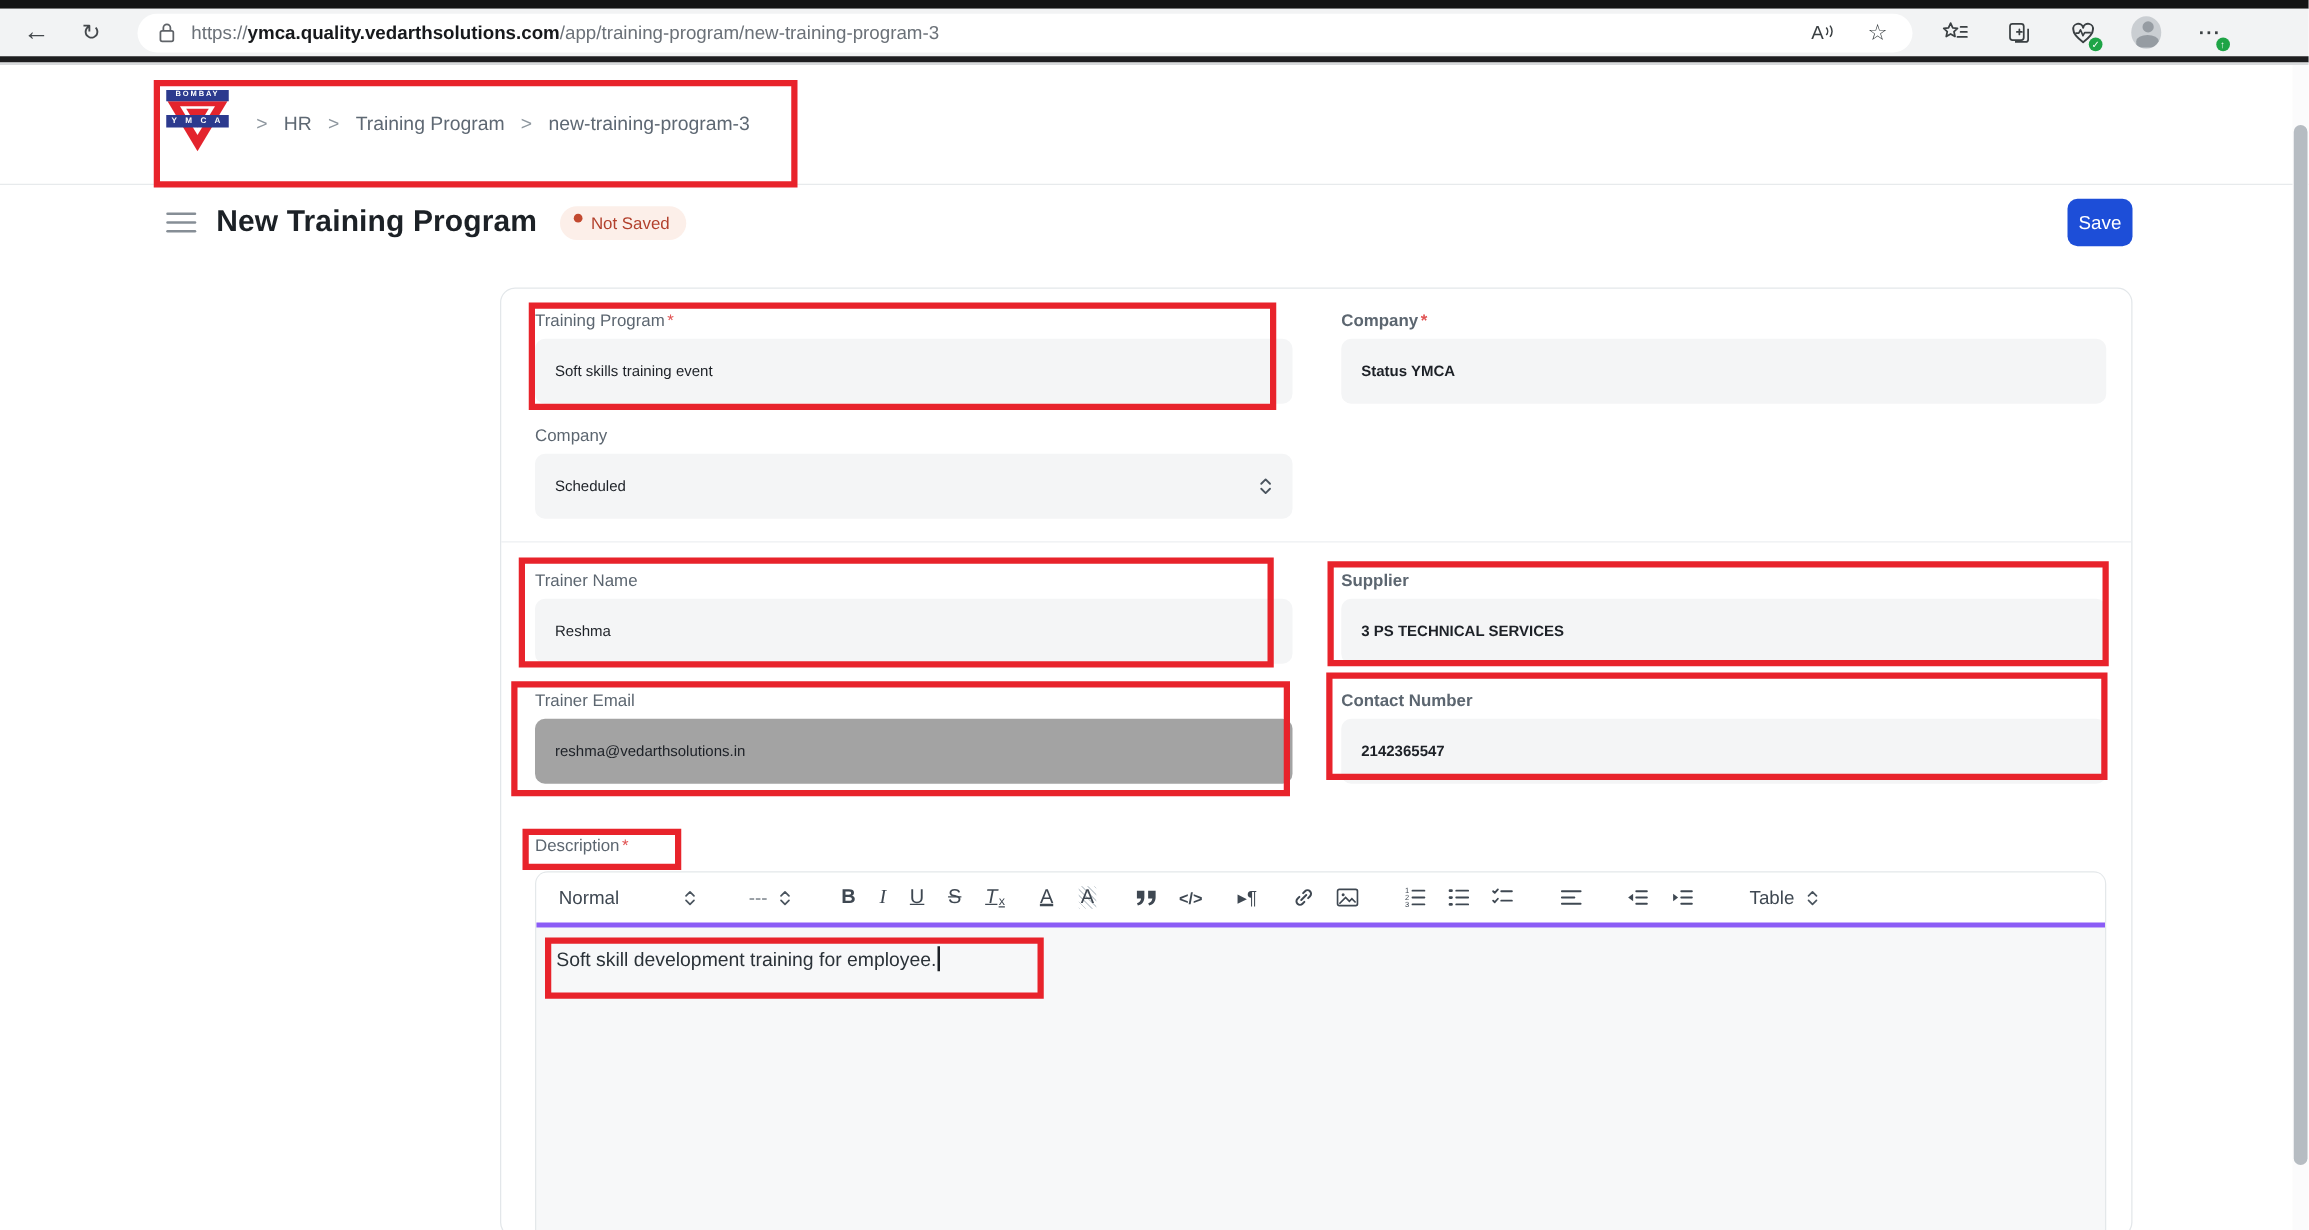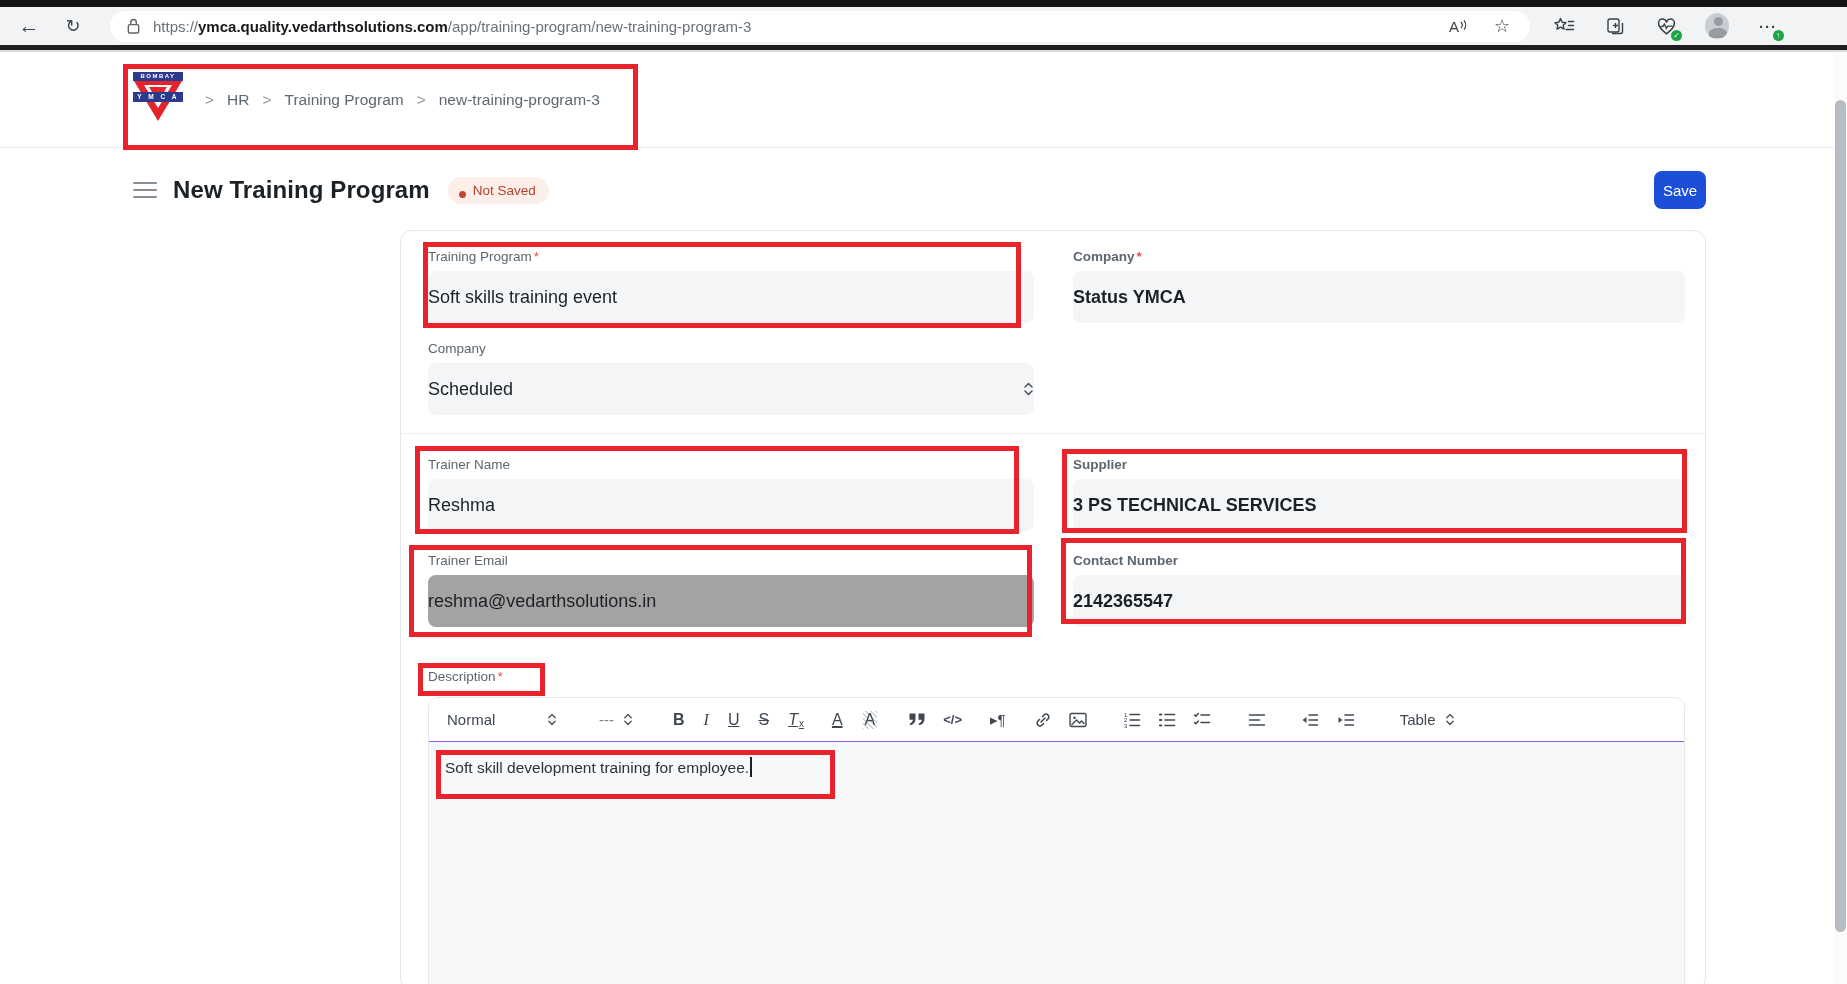--- a/index.html
+++ b/index.html
@@ -42,45 +42,45 @@
   #header-right { margin-left:auto; display:flex; align-items:center; }
   #global-search { width:370px; height:40px; background:#f1f2f4; border-radius:10px; display:flex; align-items:center; padding:0 14px; }
   #global-search input { border:none; outline:none; background:transparent; margin-left:10px; font-size:15px; color:#3c444c; width:300px; font-family:inherit; }
   #global-search input::placeholder { color:#98a1a9; opacity:1; }
   #bell-btn { margin-left:36px; display:flex; }
   .v-div { width:1px; height:26px; background:#e0e4e7; margin-left:24px; }
   #help-menu { margin-left:24px; display:flex; align-items:center; gap:7px; font-size:15.5px; color:#1d2127; }
   #user-avatar { margin-left:26px; width:38px; height:38px; border-radius:50%; background:#e2f4e8; color:#3aa55d; font-size:15px; font-weight:500; display:flex; align-items:center; justify-content:center; }
 
   
-  #title-row { position:absolute; top:170px; left:133px; right:141px; height:40px; display:flex; align-items:center; }
+  #title-row { position:absolute; top:158px; left:133px; right:141px; height:40px; display:flex; align-items:center; }
   #page-menu-btn { width:24px; display:flex; flex-direction:column; gap:4.5px; margin-right:16px; }
   #page-menu-btn span { display:block; height:2.5px; background:#868e96; border-radius:2px; }
   #page-title { font-size:24px; font-weight:700; color:#1c2126; letter-spacing:.1px; }
-  #not-saved-badge { margin-left:18px; background:#fcefe9; color:#b2402c; font-size:13.5px; border-radius:14px; padding:6px 13px 6px 11px; display:flex; align-items:flex-end; gap:7px; }
+  #not-saved-badge { margin-left:18px; background:#fcefe9; color:#b2402c; font-size:13.5px; border-radius:14px; padding:6px 13px 6px 11px; display:flex; align-items:flex-start; gap:7px; }
   #not-saved-badge .dot { width:7px; height:7px; border-radius:50%; background:#c2492f; }
   #save-btn { margin-left:auto; width:52px; height:38px; background:#1d4ed8; color:#fff; border:none; border-radius:8px; font-size:15px; font-family:inherit; cursor:pointer; }
 
   
   #form-card { position:absolute; left:400px; top:230px; width:1306px; height:760px; background:#fff; border:1px solid #e3e7ea; border-radius:12px; }
   .fld { position:absolute; }
   .fld-label { font-size:13.5px; color:#5c6670; margin-bottom:7px; white-space:nowrap; }
   .req { color:#e05252; margin-left:2px; }
-  .fld-input { height:52px; background:#f4f5f6; border-radius:8px; display:flex; align-items:center; padding:0 0; font-size:18px; color:#1d2127; }
+  .fld-input { height:52px; background:#f4f5f6; border-radius:8px; display:flex; align-items:center; padding:0 16px; font-size:12px; color:#1d2127; }
   .fld-input.blue { background:#a3a3a3; }
   .sel-arrows { margin-left:auto; display:flex; }
   #section-divider { position:absolute; left:0; top:202px; width:100%; height:1px; background:#edf0f2; }
 
   
   .c1 { left:27px; width:606px; }
   .c2 { left:672px; width:612px;font-weight:bold; }
 
   
   #editor { position:absolute; left:27px; top:466px; width:1257px; height:524px; border:1px solid #e4e8ea; border-radius:10px 10px 0 0; overflow:hidden; background:#f7f8f9; }
-  #editor-toolbar { height:44px; background:#fff; border-bottom:1px solid #8b5cf6; display:flex; align-items:center; padding-left:18px; color:#3f4852; }
+  #editor-toolbar { height:44px; background:#fff; border-bottom:4px solid #8b5cf6; display:flex; align-items:center; padding-left:18px; color:#3f4852; }
   .tb-btn { display:flex; align-items:center; justify-content:center; font-size:16px; color:#3f4852; cursor:pointer; flex:none; }
   .tb-select { display:flex; align-items:center; gap:9px; font-size:15px; cursor:pointer; flex:none; }
   .b { font-weight:700; } .i { font-style:italic; font-family:"Liberation Serif",serif; } .u { text-decoration:underline; }
   .s { text-decoration:line-through; }
   .tx { font-style:italic; text-decoration:underline; display:flex; align-items:flex-end; }
   .tx sub { font-size:10px; font-style:normal; margin-left:1px; }
   .a-color { text-decoration:underline; text-decoration-thickness:2px; font-weight:500; }
   .a-hl { font-weight:500; padding:0 2px; background:repeating-linear-gradient(45deg,#ccd2d7 0 1px,transparent 1px 3.5px); }
   #editor-content { padding:15px 16px; font-size:15.5px; color:#2b3238; }
   .caret { display:inline-block; width:2px; height:20px; background:#1d2127; vertical-align:-4px; margin-left:1px; }

